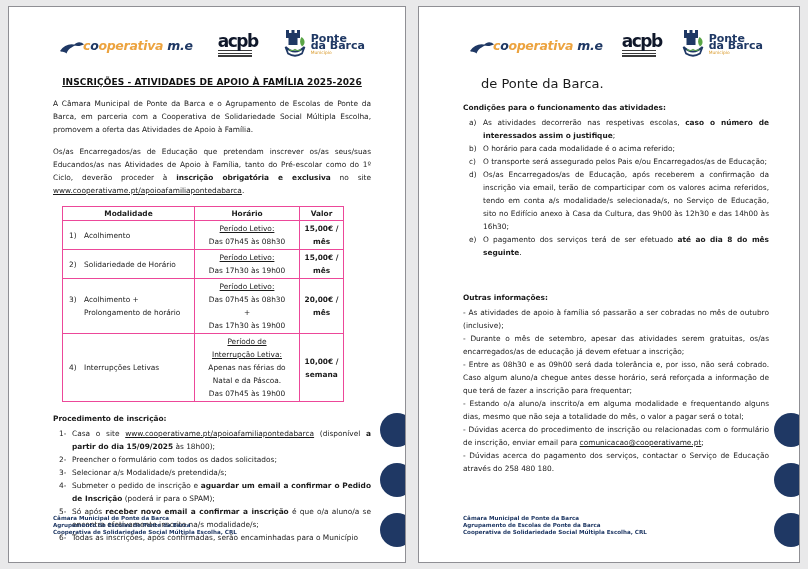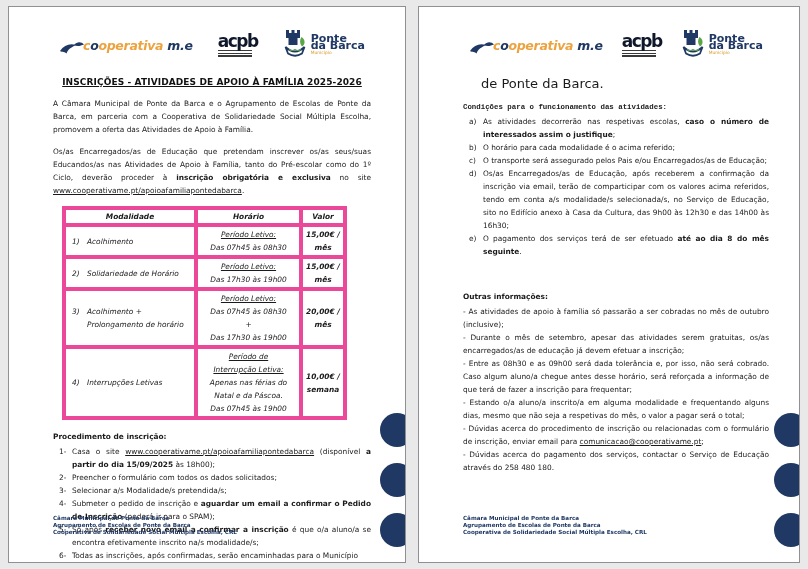--- a/index.html
+++ b/index.html
@@ -30,21 +30,21 @@
   .mun-text .mun-l3 { font-size:4.4px; color:#d99a2b; line-height:6px; }
 
   
   .doc-title { text-align:center; font-weight:bold; font-size:9px; text-decoration:underline; letter-spacing:0.1px; margin:8px 0 10px 0; color:#111; }
   .para { font-size:7.4px; line-height:13px; text-align:justify; margin-bottom:9px; }
   .b { font-weight:bold; }
   .u { text-decoration:underline; }
 
   
   table.modal { border-collapse:collapse; margin-left:9px; width:281px; table-layout:fixed; }
-  table.modal th, table.modal td { border:4px solid #ec4899; font-size:7.4px; line-height:13px; vertical-align:middle;font-style:italic; }
+  table.modal th, table.modal td { border:1px solid #ec4899; font-size:7.4px; line-height:13px; vertical-align:middle; }
   table.modal th { font-weight:bold; text-align:center; padding:0 2px; }
   col.c-mod { width:132px; } col.c-hor { width:105px; } col.c-val { width:44px; }
   td.mod-cell { padding:2px 3px 2px 6px; }
   .mod-inner { display:flex; }
   .mod-num { width:15px; flex:0 0 15px; }
   td.hor-cell { text-align:center; padding:1px 10px; }
   td.hor-cell span { display:block; }
   td.val-cell { text-align:center; font-weight:bold; padding:1px 2px; }
 
   
@@ -246,21 +246,21 @@
         <span class="mun-text">
           <div class="mun-l1">Ponte</div>
           <div class="mun-l1">da Barca</div>
           <div class="mun-l3">Município</div>
         </span>
       </div>
     </div>
 
     <div class="cont-line">de Ponte da Barca.</div>
 
-    <div class="sec-heading" style="margin-top:13px;font-family:Liberation Mono, monospace;">Condições para o funcionamento das atividades:</div>
+    <div class="sec-heading" style="margin-top:13px;">Condições para o funcionamento das atividades:</div>
     <div class="dlist">
       <div class="ditem">
           <span class="marker">a)</span>
           <span class="itext"><span>As atividades decorrerão nas respetivas escolas, </span><span class="b">caso o número de interessados assim o justifique</span><span>;</span></span>
         </div>
       <div class="ditem">
           <span class="marker">b)</span>
           <span class="itext"><span>O horário para cada modalidade é o acima referido;</span></span>
         </div>
       <div class="ditem">
@@ -276,21 +276,21 @@
           <span class="itext"><span>O pagamento dos serviços terá de ser efetuado </span><span class="b">até ao dia 8 do mês seguinte</span><span>.</span></span>
         </div>
     </div>
 
     <div class="gap-lg"></div>
     <div class="sec-heading">Outras informações:</div>
     <div>
       <div class="bullet"><span>- As atividades de apoio à família só passarão a ser cobradas no mês de outubro (inclusive);</span></div>
       <div class="bullet"><span>- Durante o mês de setembro, apesar das atividades serem gratuitas, os/as encarregados/as de educação já devem efetuar a inscrição;</span></div>
       <div class="bullet"><span>- Entre as 08h30 e as 09h00 será dada tolerância e, por isso, não será cobrado. Caso algum aluno/a chegue antes desse horário, será reforçada a informação de que terá de fazer a inscrição para frequentar;</span></div>
-      <div class="bullet"><span>- Estando o/a aluno/a inscrito/a em alguma modalidade e frequentando alguns dias, mesmo que não seja a respetivas do mês, o valor a pagar será o total;</span></div>
+      <div class="bullet"><span>- Estando o/a aluno/a inscrito/a em alguma modalidade e frequentando alguns dias, mesmo que não seja a totalidade do mês, o valor a pagar será o total;</span></div>
       <div class="bullet"><span>- Dúvidas acerca do procedimento de inscrição ou relacionadas com o formulário de inscrição, enviar email para </span><span class="u">comunicacao@cooperativame.pt</span><span>;</span></div>
       <div class="bullet"><span>- Dúvidas acerca do pagamento dos serviços, contactar o Serviço de Educação através do 258 480 180.</span></div>
     </div>
 
     <div class="footer">
       <div>Câmara Municipal de Ponte da Barca</div>
       <div>Agrupamento de Escolas de Ponte da Barca</div>
       <div>Cooperativa de Solidariedade Social Múltipla Escolha, CRL</div>
     </div>
   </div>

